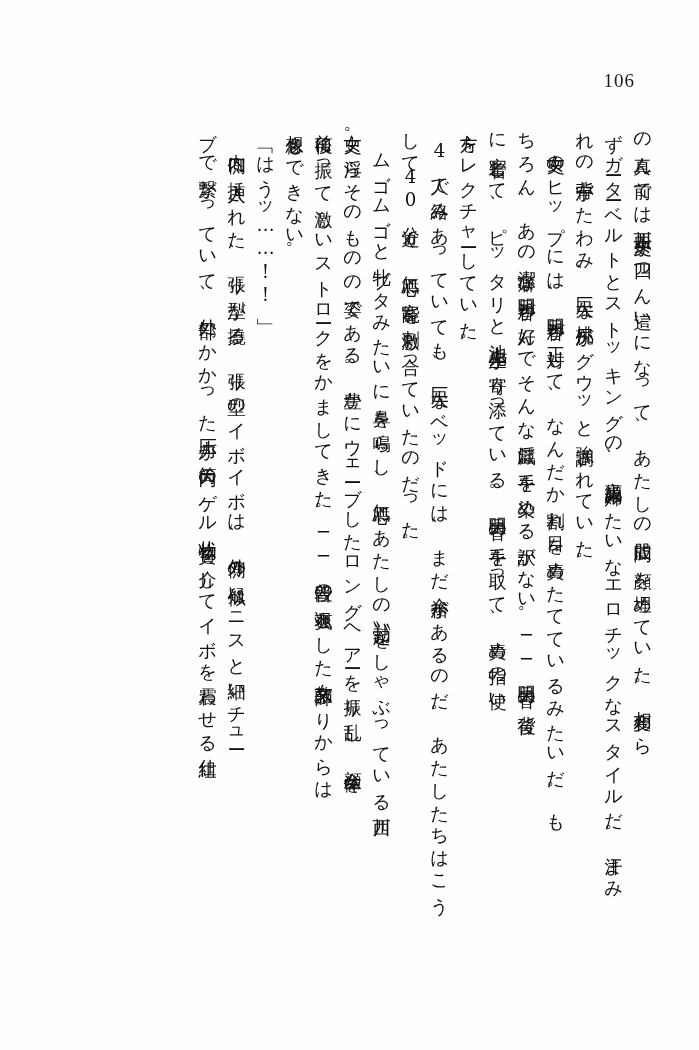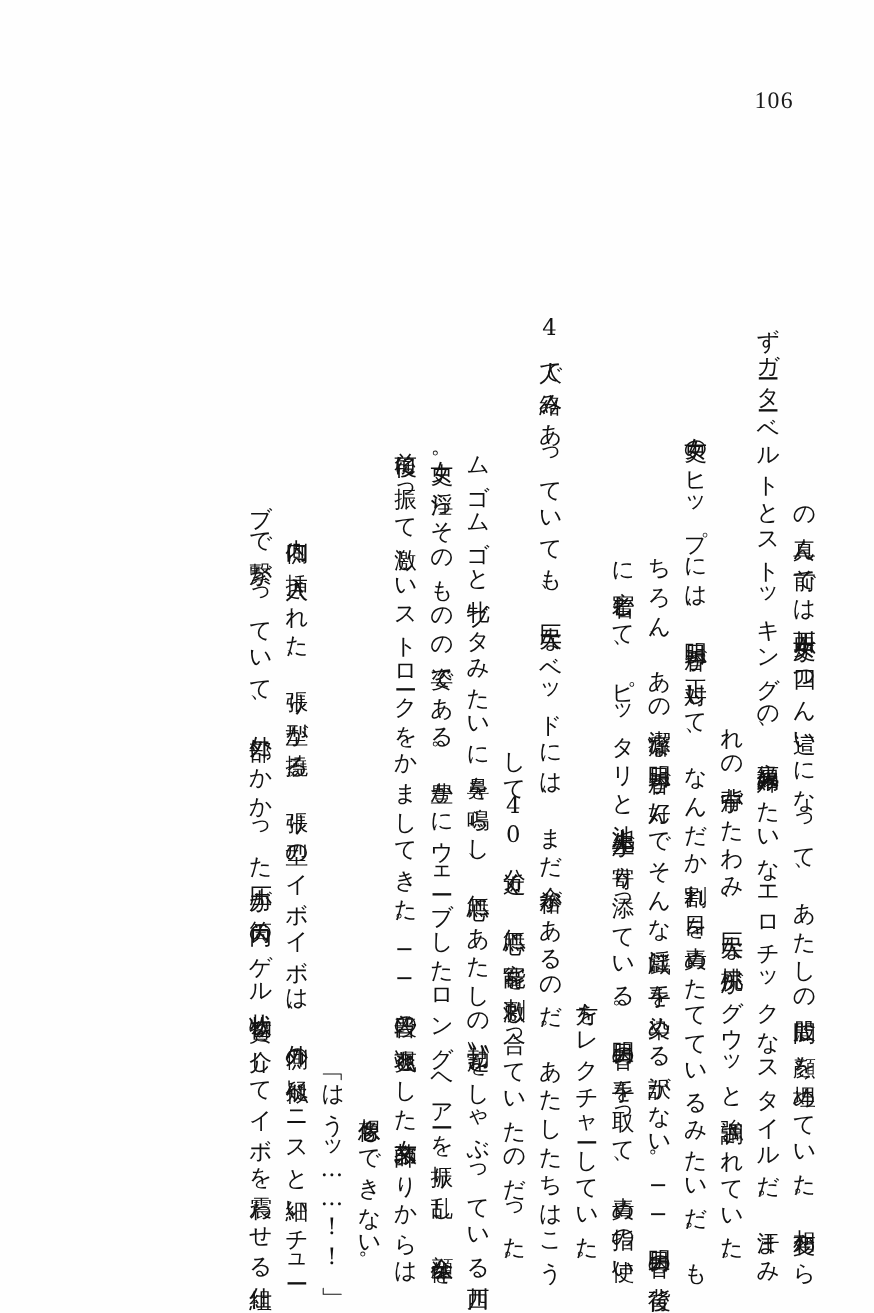--- a/index.html
+++ b/index.html
@@ -13,21 +13,20 @@
     overflow: hidden;
     font-family: "DejaVu Serif", serif;
     color: #1a1a1a;
   }
   .page {
     position: relative;
     width: 699px;
     height: 1050px;
     background: #fefefe;
     box-sizing: border-box;
-    text-align: right;
   }
   .page-number {
     position: absolute;
     top: 70px;
     right: 64px;
     font-family: "Liberation Serif", serif;
     font-size: 19px;
     letter-spacing: 1px;
     color: #1a1a1a;
   }

